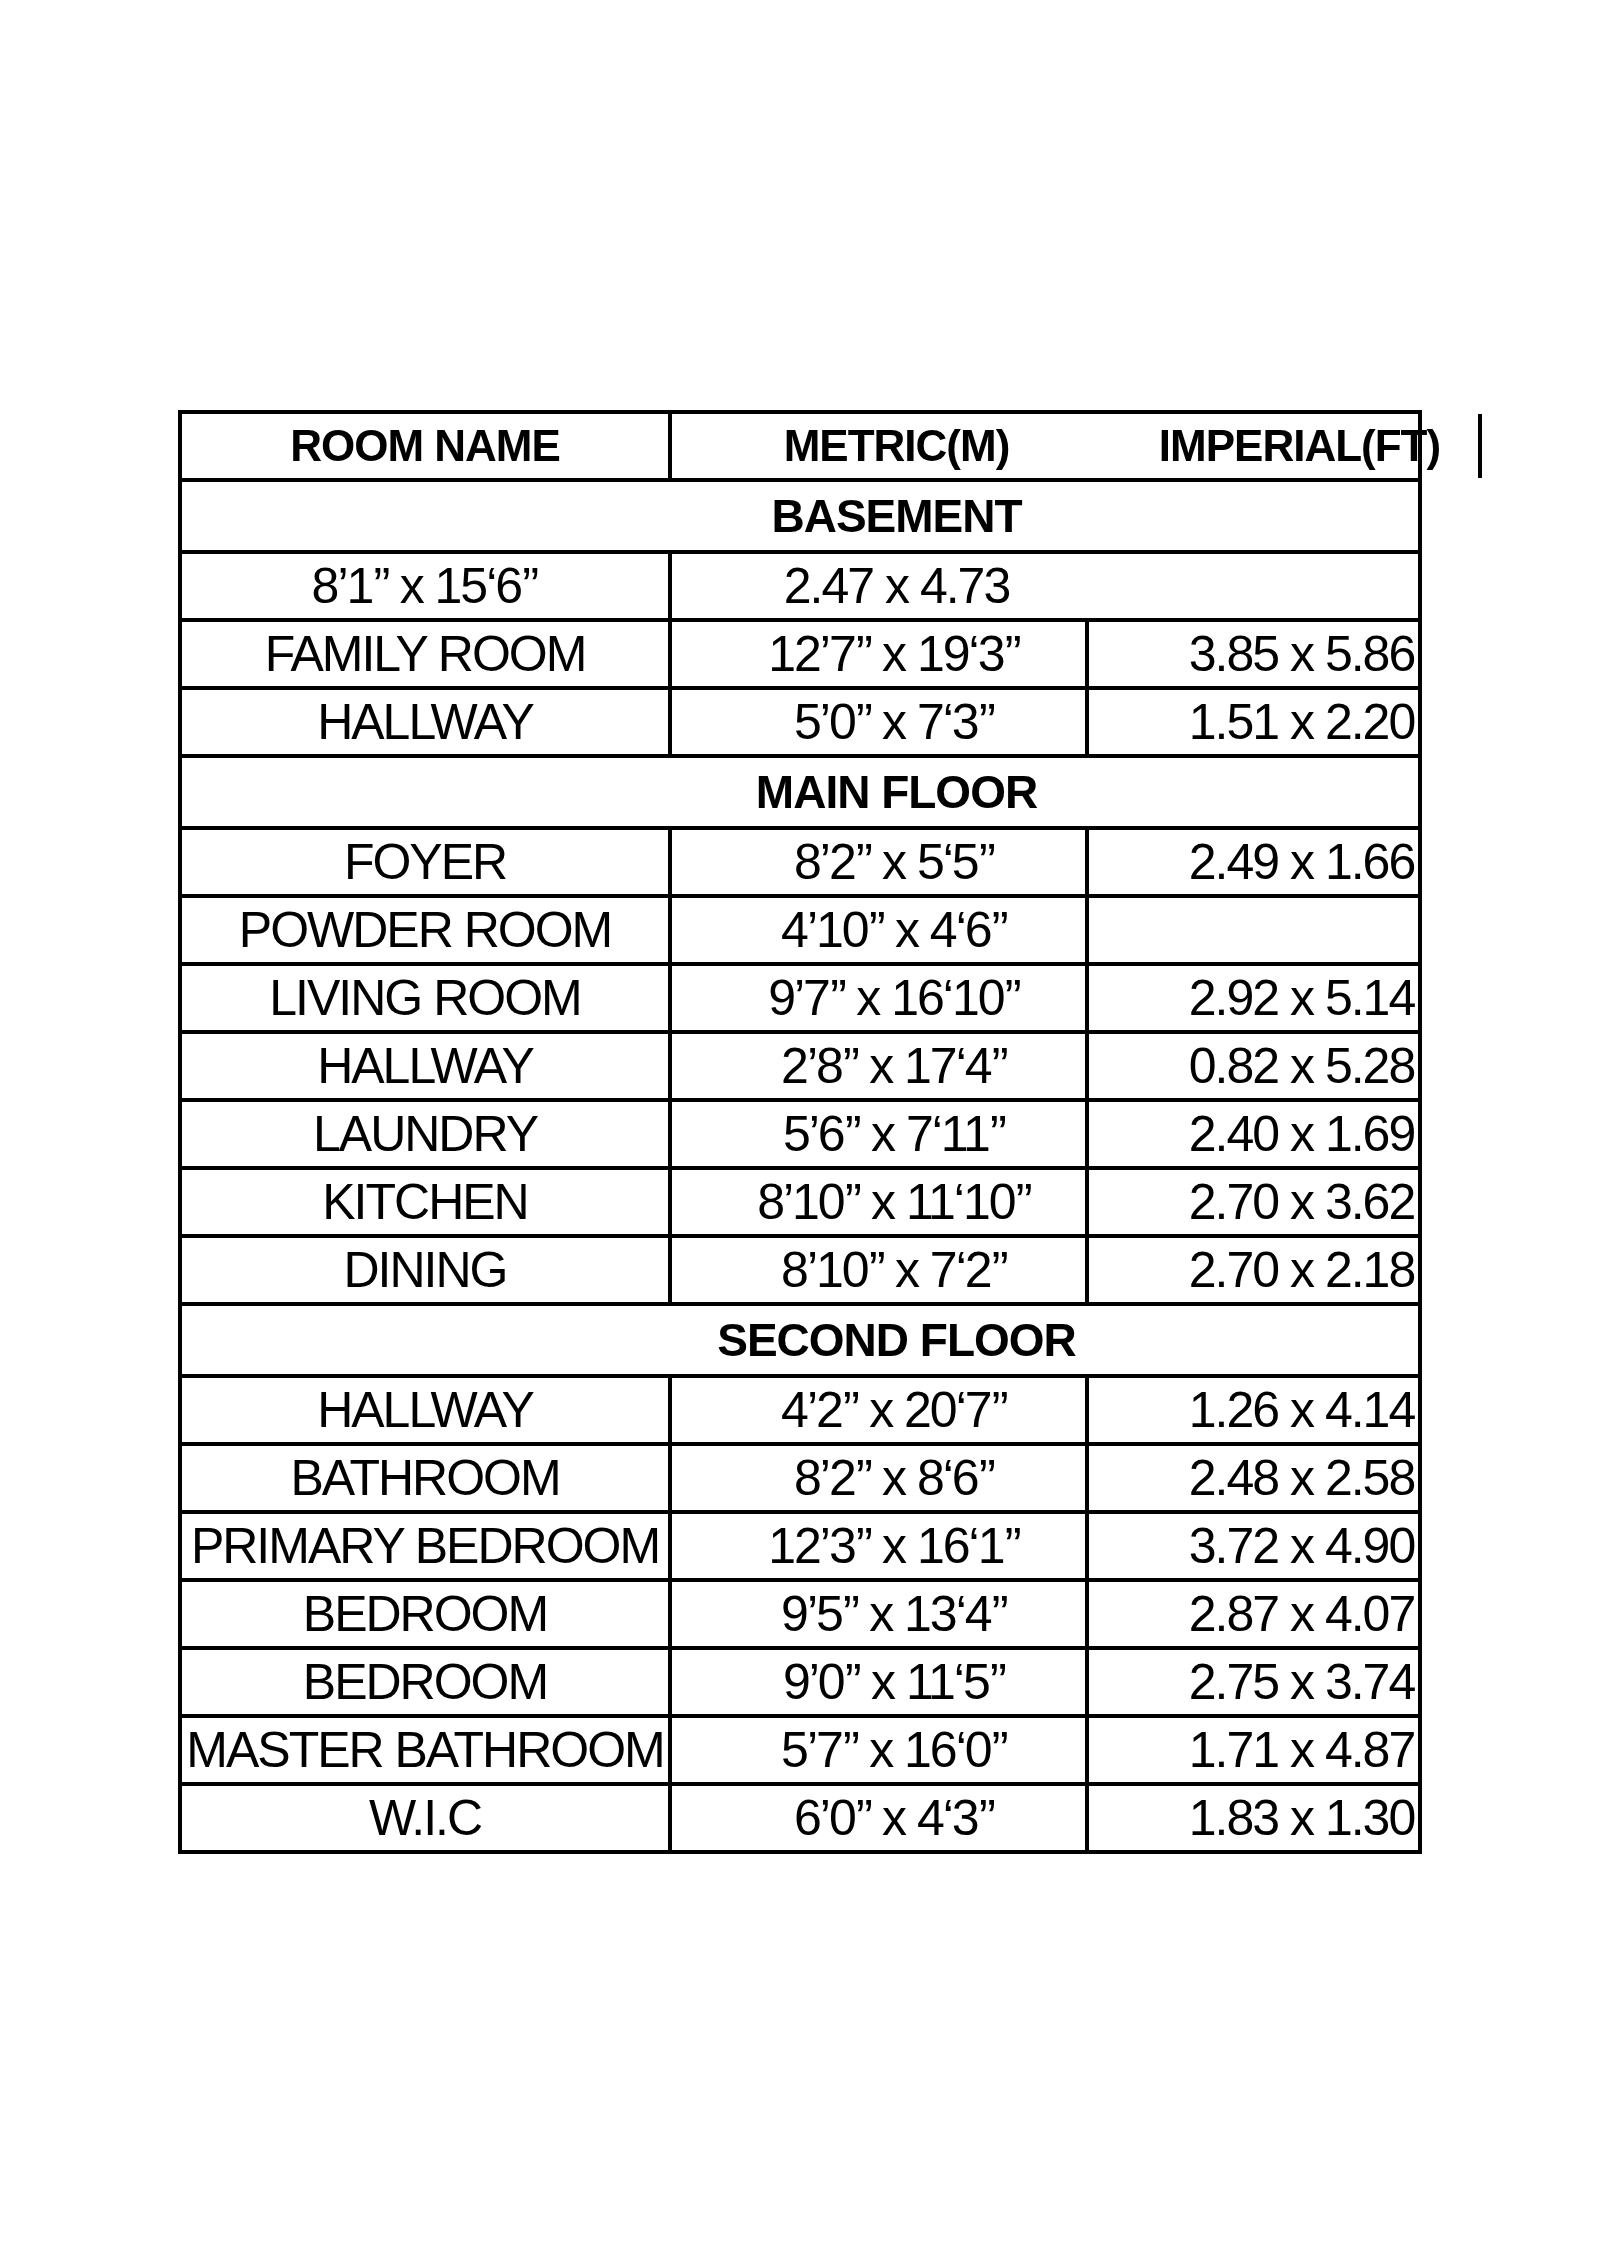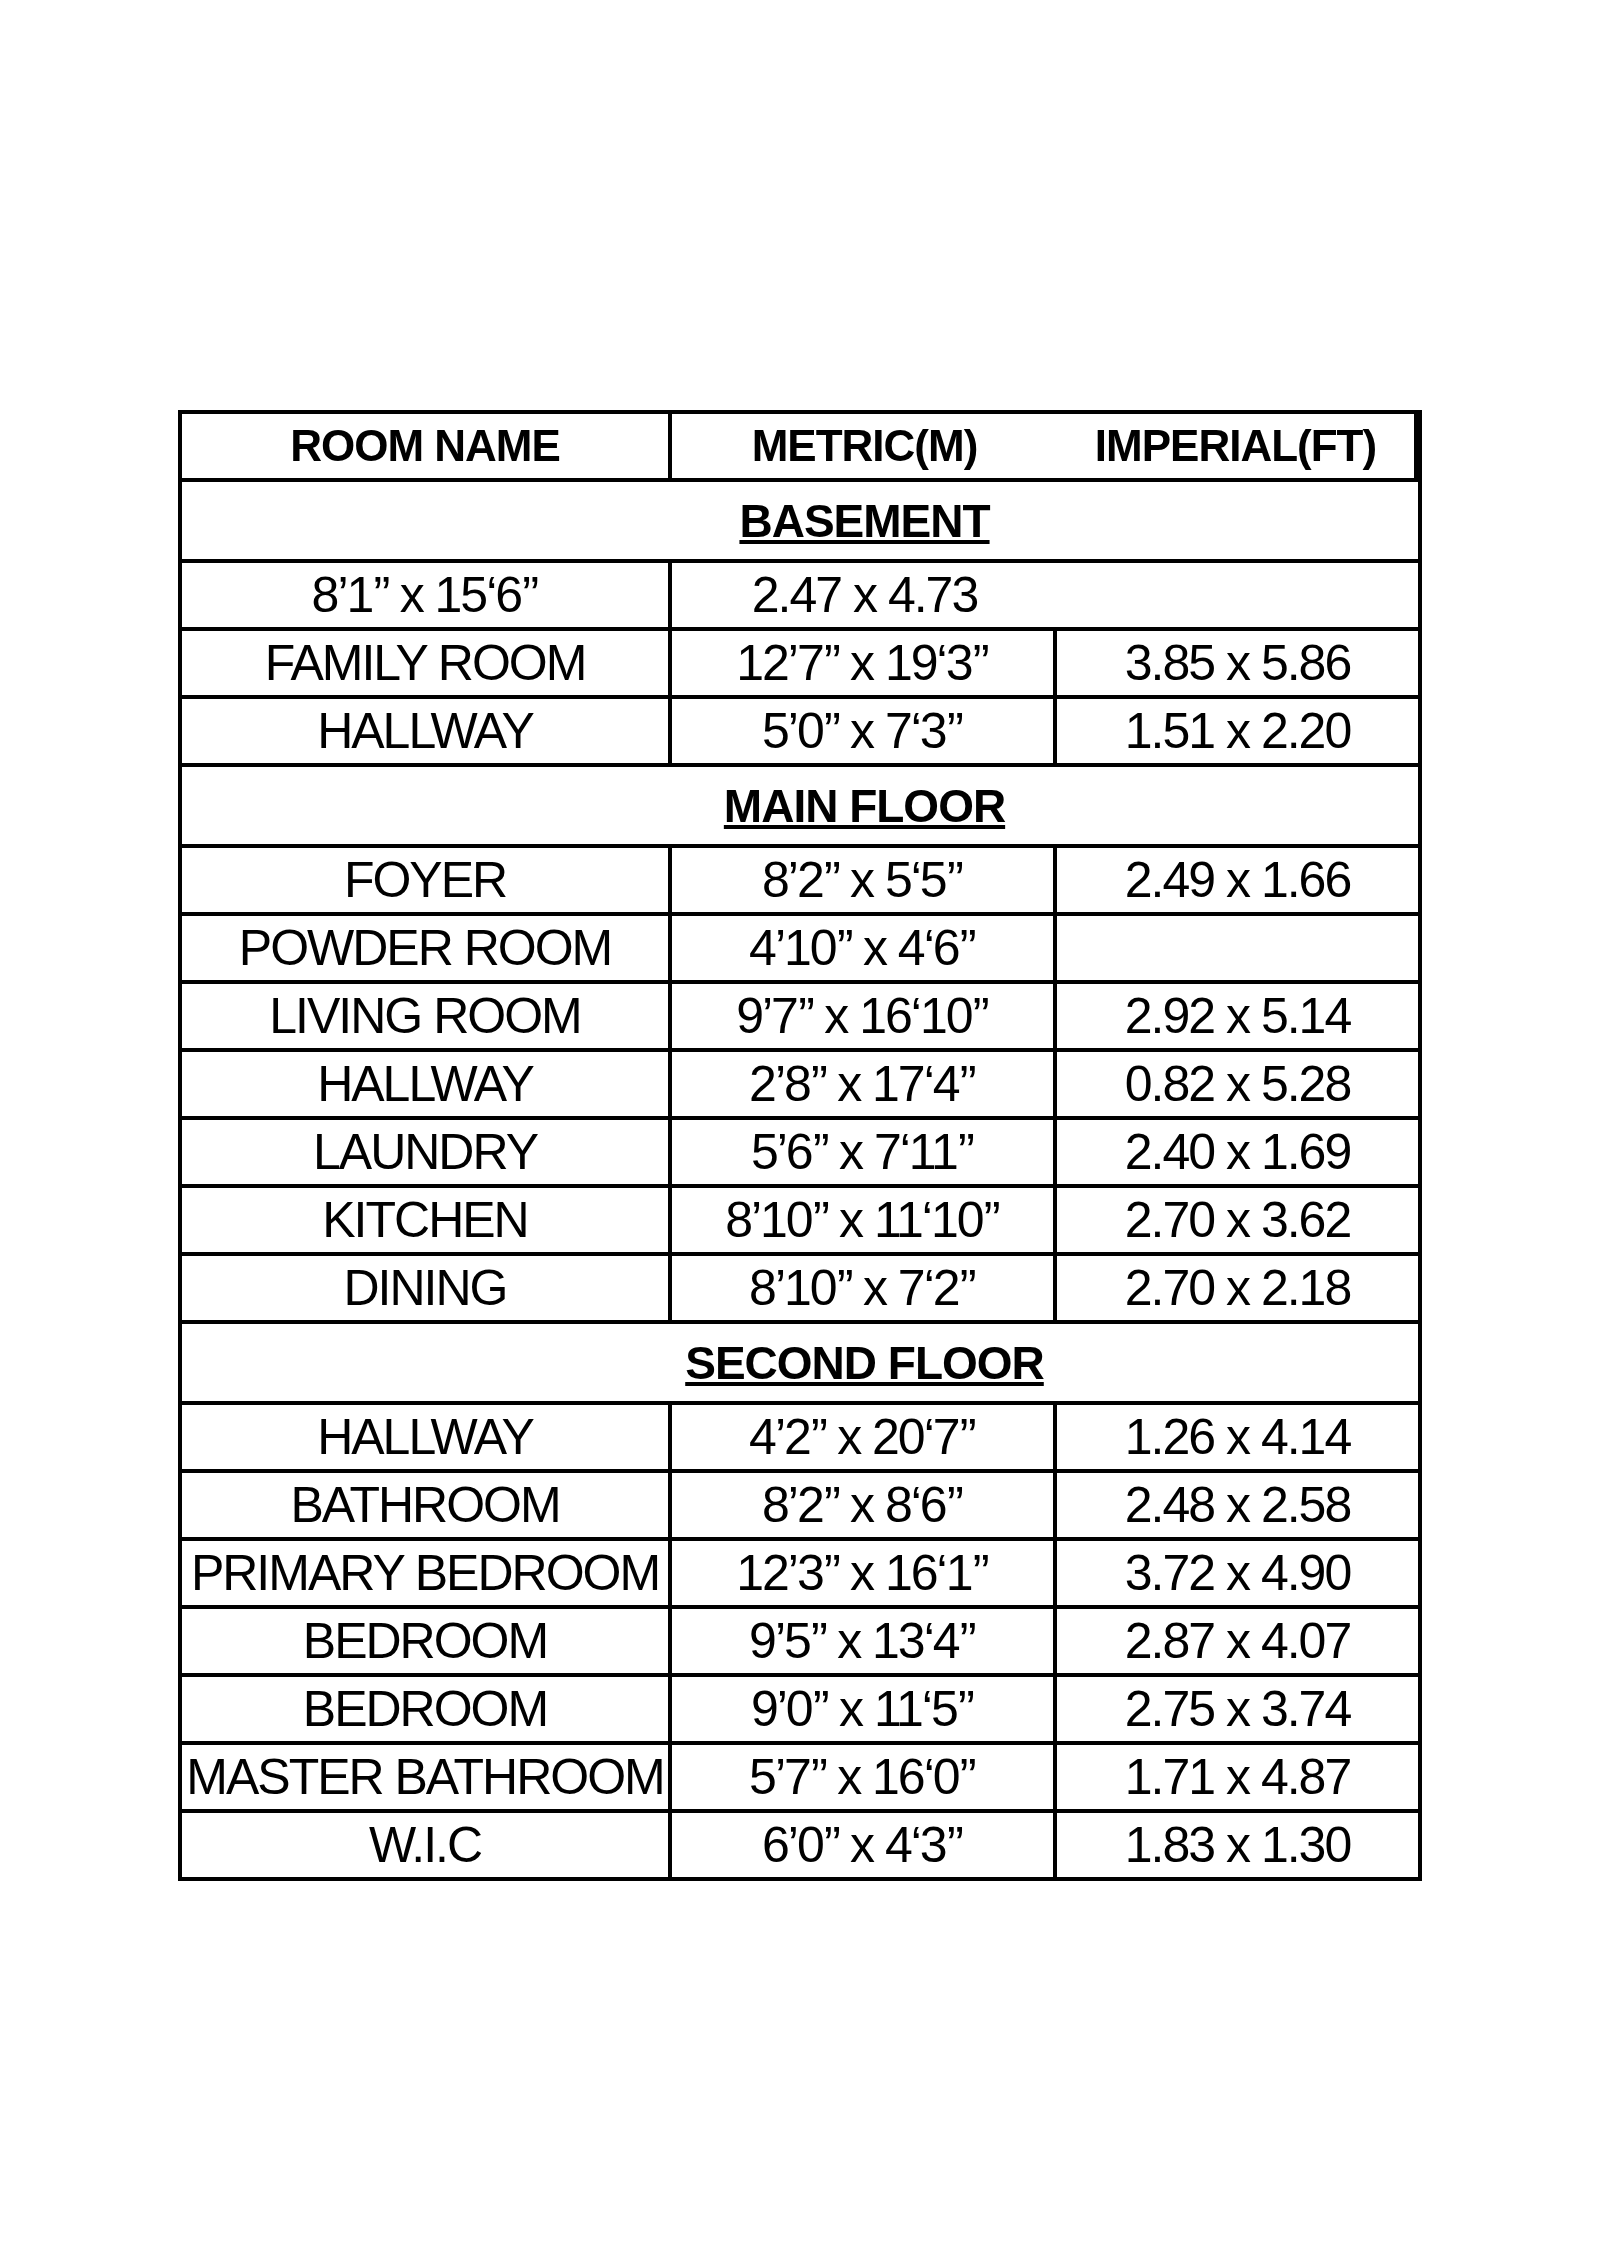--- a/index.html
+++ b/index.html
@@ -20,20 +20,21 @@
     top: 410px;
     width: 1244px;
     box-sizing: border-box;
     border: 4px solid #000000;
     background: #ffffff;
   }
   .row {
     display: grid;
     grid-template-columns: 490px 385px 361px;
     border-bottom: 4px solid #000000;
+    gap: 32px;
   }
   .row:last-child {
     border-bottom: none;
   }
   .cell {
     box-sizing: border-box;
     height: 64px;
     display: flex;
     align-items: center;
     justify-content: center;
@@ -46,28 +47,27 @@
   .cell.c1, .cell.c2 {
     border-right: 4px solid #000000;
   }
   .hdr .cell {
     font-weight: bold;
     font-size: 44px;
     letter-spacing: -1px;
   }
   .section .scell {
     box-sizing: border-box;
-    height: 77px;
+    height: 68px;
     display: flex;
     align-items: center;
     justify-content: center;
     white-space: nowrap;
     overflow: visible;
     border: none;
-    text-decoration: underline;
   }
   .section .stitle {
     font-weight: bold;
     font-size: 46px;
     letter-spacing: -1px;
     line-height: 1;
   }
 </style>
 </head>
 <body>

